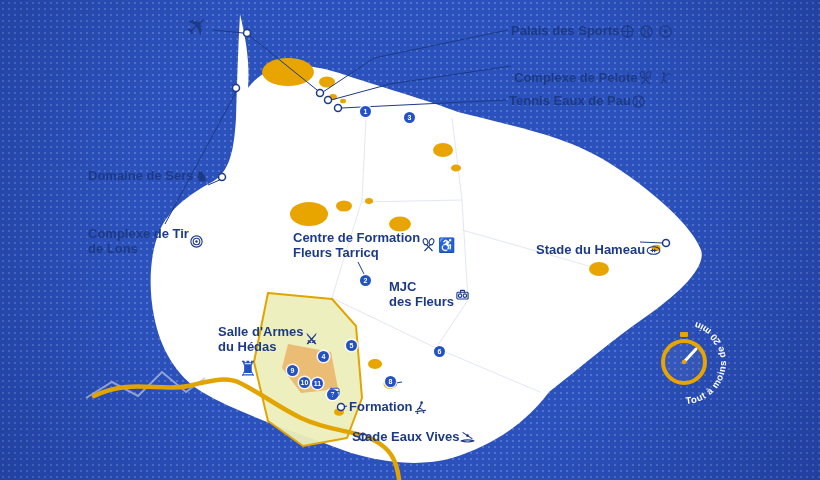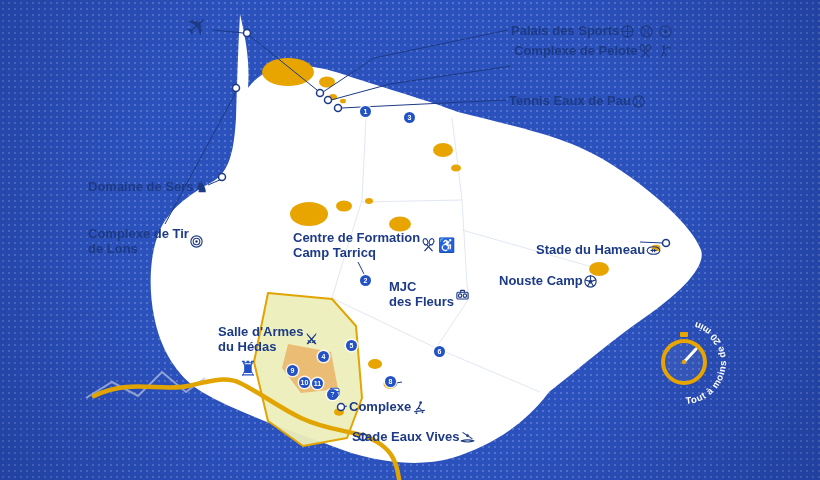--- a/index.html
+++ b/index.html
@@ -220,21 +220,21 @@
             <use href="#sym-ball-curve"></use>
           </svg>
         </span>
         <span class="ic">
           <svg viewBox="0 0 20 20">
             <use href="#sym-ball-dot"></use>
           </svg>
         </span>
       </span>
   </div>
-  <div class="label" style="left:514px;top:43px">
+  <div class="label" style="left:514px;top:70px">
     <span class="txt">Complexe de Pelote</span>
     <span class="icons">
         <span class="ic">
           <svg viewBox="0 0 20 20">
             <use href="#sym-rackets"></use>
           </svg>
         </span>
         <span class="ic">
           <svg viewBox="0 0 20 20">
             <use href="#sym-player"></use>
@@ -245,40 +245,40 @@
   <div class="label" style="left:509px;top:93px">
     <span class="txt">Tennis Eaux de Pau</span>
     <span class="icons">
         <span class="ic">
           <svg viewBox="0 0 20 20">
             <use href="#sym-ball-curve"></use>
           </svg>
         </span>
       </span>
   </div>
-  <div class="label" style="left:88px;top:179px">
+  <div class="label" style="left:88px;top:168px">
     <span class="txt">Domaine de Sers</span>
     <span class="icons">
         <span class="ic">♞</span>
       </span>
   </div>
   <div class="label" style="left:88px;top:226px">
     <span class="txt">Complexe de Tir
 de Lons</span>
     <span class="icons">
         <span class="ic">
           <svg viewBox="0 0 20 20">
             <use href="#sym-target"></use>
           </svg>
         </span>
       </span>
   </div>
   <div class="label" style="left:293px;top:230px">
     <span class="txt">Centre de Formation
-Camp Tarricq</span>
+Fleurs Tarricq</span>
     <span class="icons">
         <span class="ic">
           <svg viewBox="0 0 20 20">
             <use href="#sym-rackets"></use>
           </svg>
         </span>
         <span class="ic">♿</span>
       </span>
   </div>
   <div class="label" style="left:536px;top:242px">
@@ -295,39 +295,29 @@
     <span class="txt">MJC
 des Fleurs</span>
     <span class="icons">
         <span class="ic">
           <svg viewBox="0 0 20 20">
             <use href="#sym-boombox"></use>
           </svg>
         </span>
       </span>
   </div>
-  <div class="label" style="left:499px;top:273px">
-    <span class="txt">Nouste Camp</span>
-    <span class="icons">
-        <span class="ic">
-          <svg viewBox="0 0 20 20">
-            <use href="#sym-soccer"></use>
-          </svg>
-        </span>
-      </span>
-  </div>
   <div class="label" style="left:218px;top:324px">
     <span class="txt">Salle d'Armes
 du Hédas</span>
     <span class="icons">
         <span class="ic">⚔</span>
       </span>
   </div>
   <div class="label" style="left:349px;top:399px">
-    <span class="txt">Complexe</span>
+    <span class="txt">Formation</span>
     <span class="icons">
         <span class="ic">
           <svg viewBox="0 0 20 20">
             <use href="#sym-skater"></use>
           </svg>
         </span>
       </span>
   </div>
   <div class="label" style="left:352px;top:429px">
     <span class="txt">Stade Eaux Vives</span>

